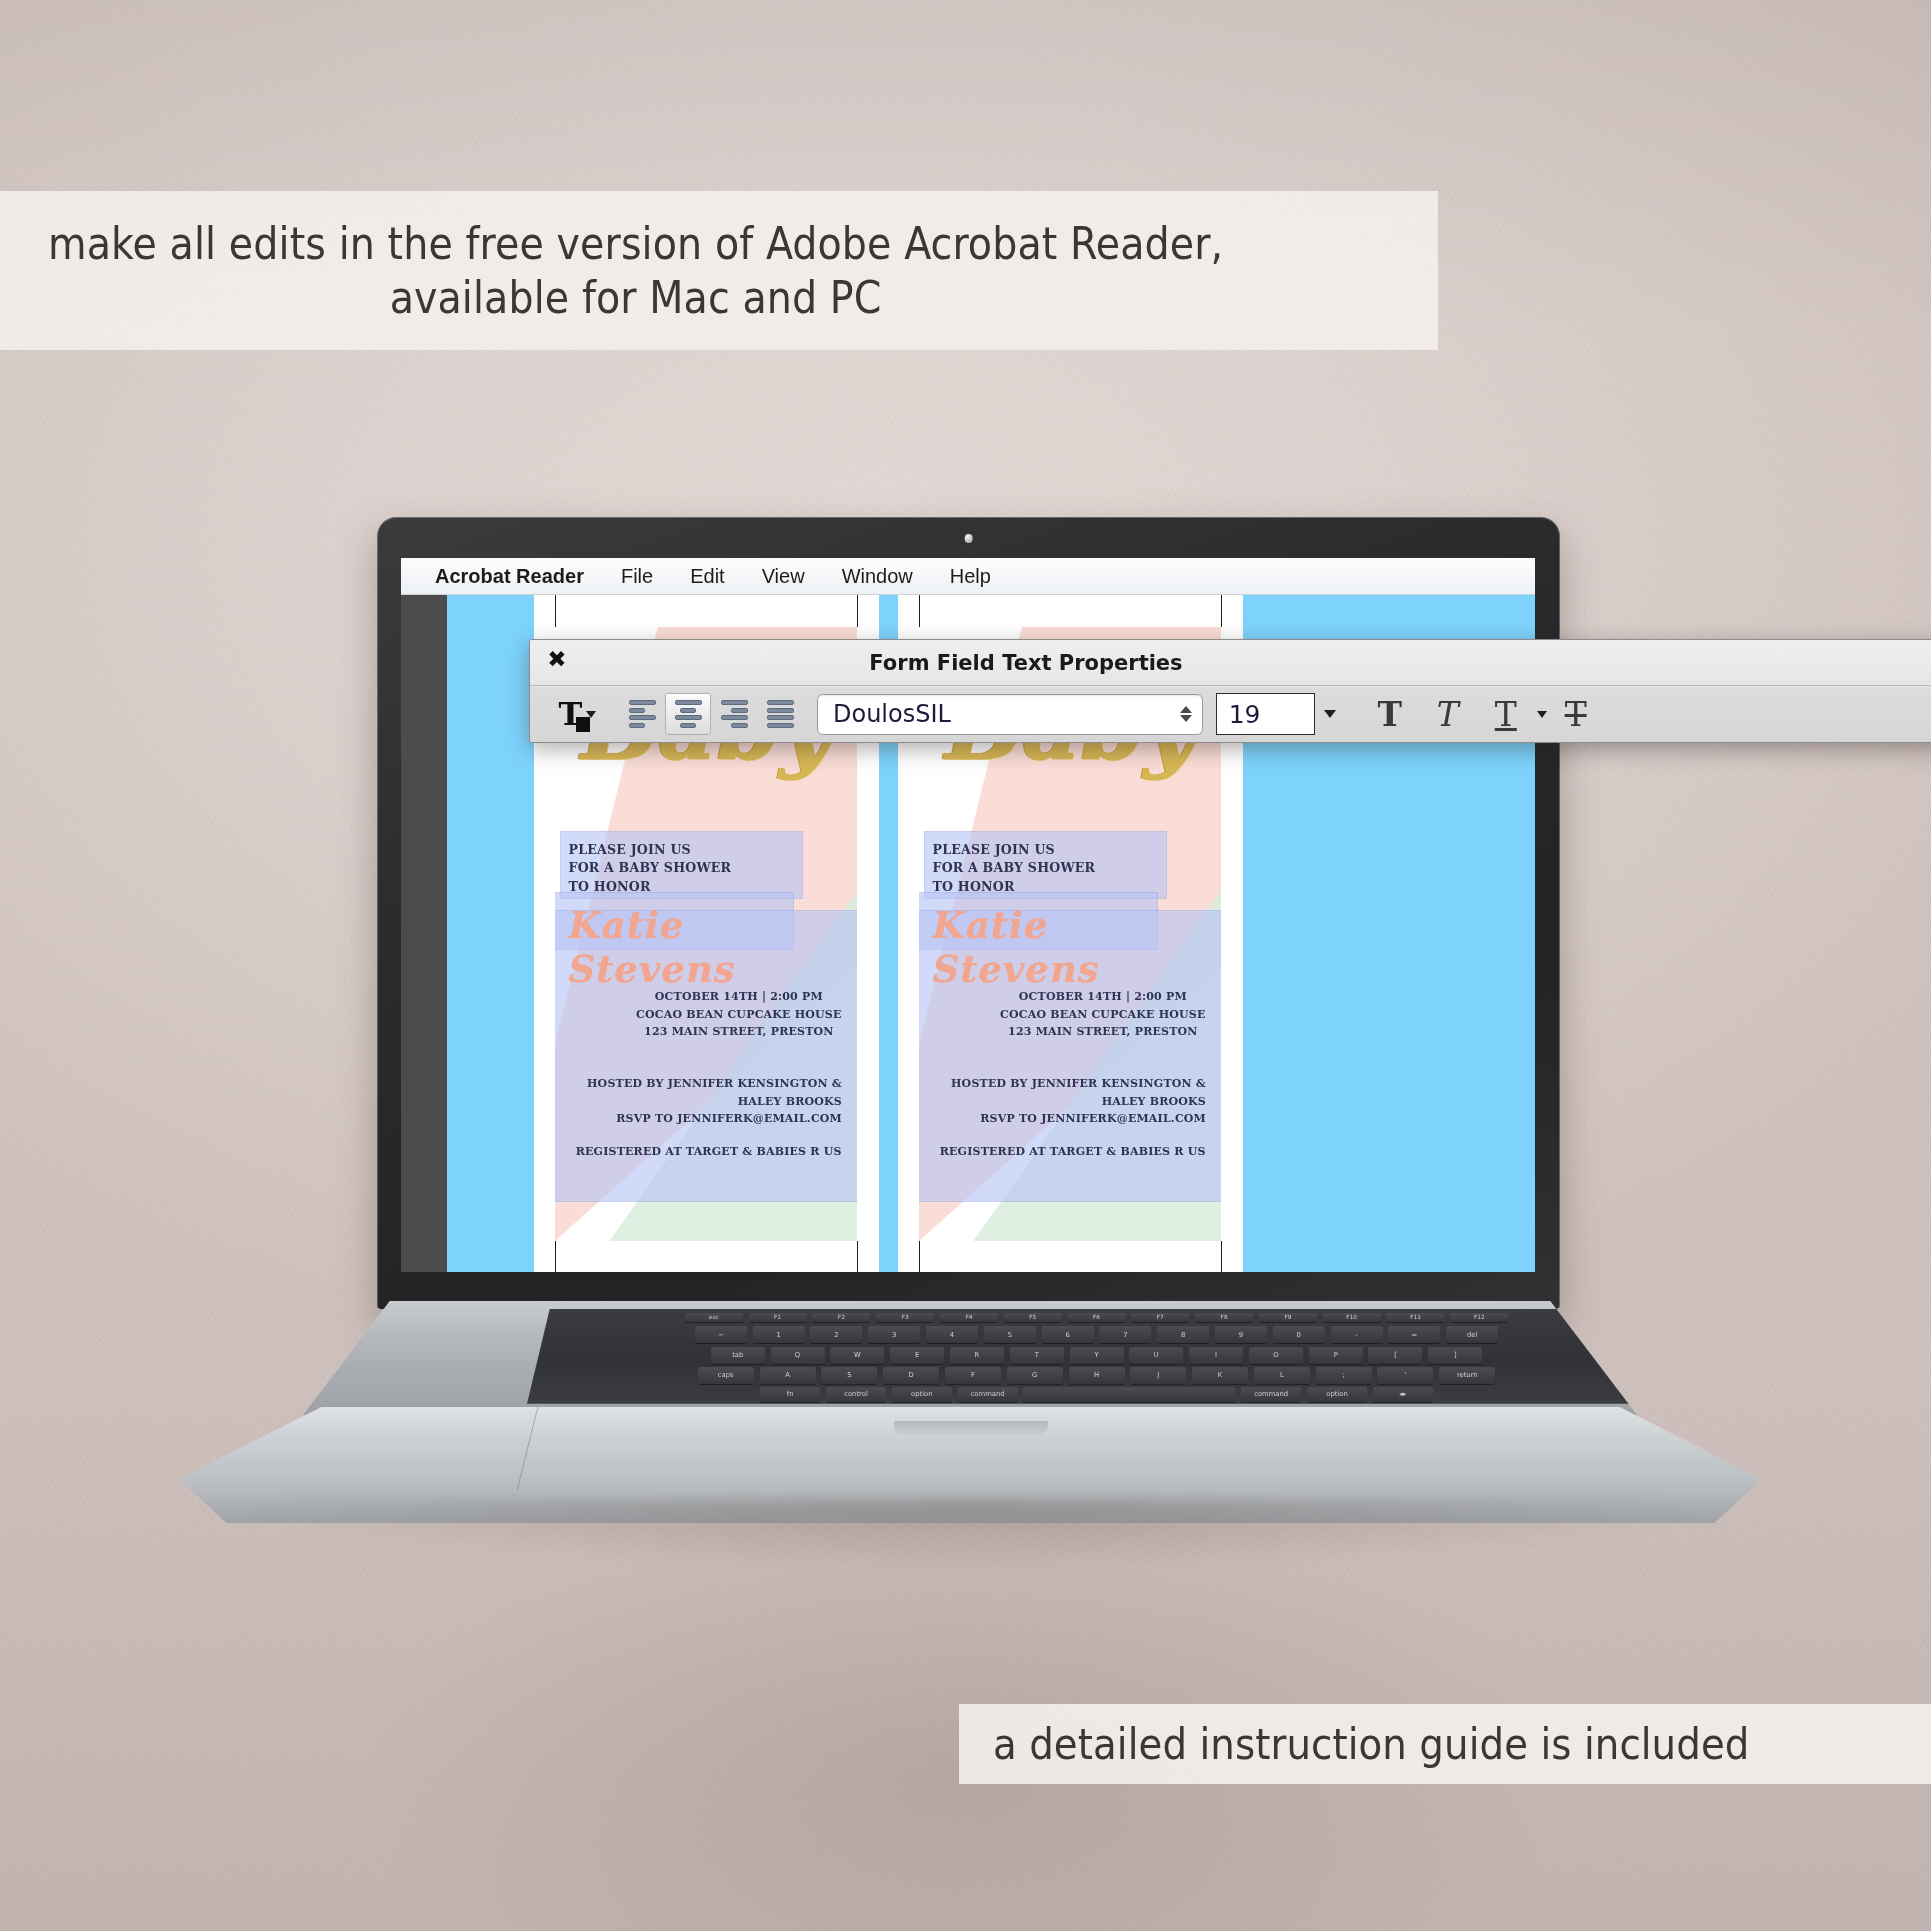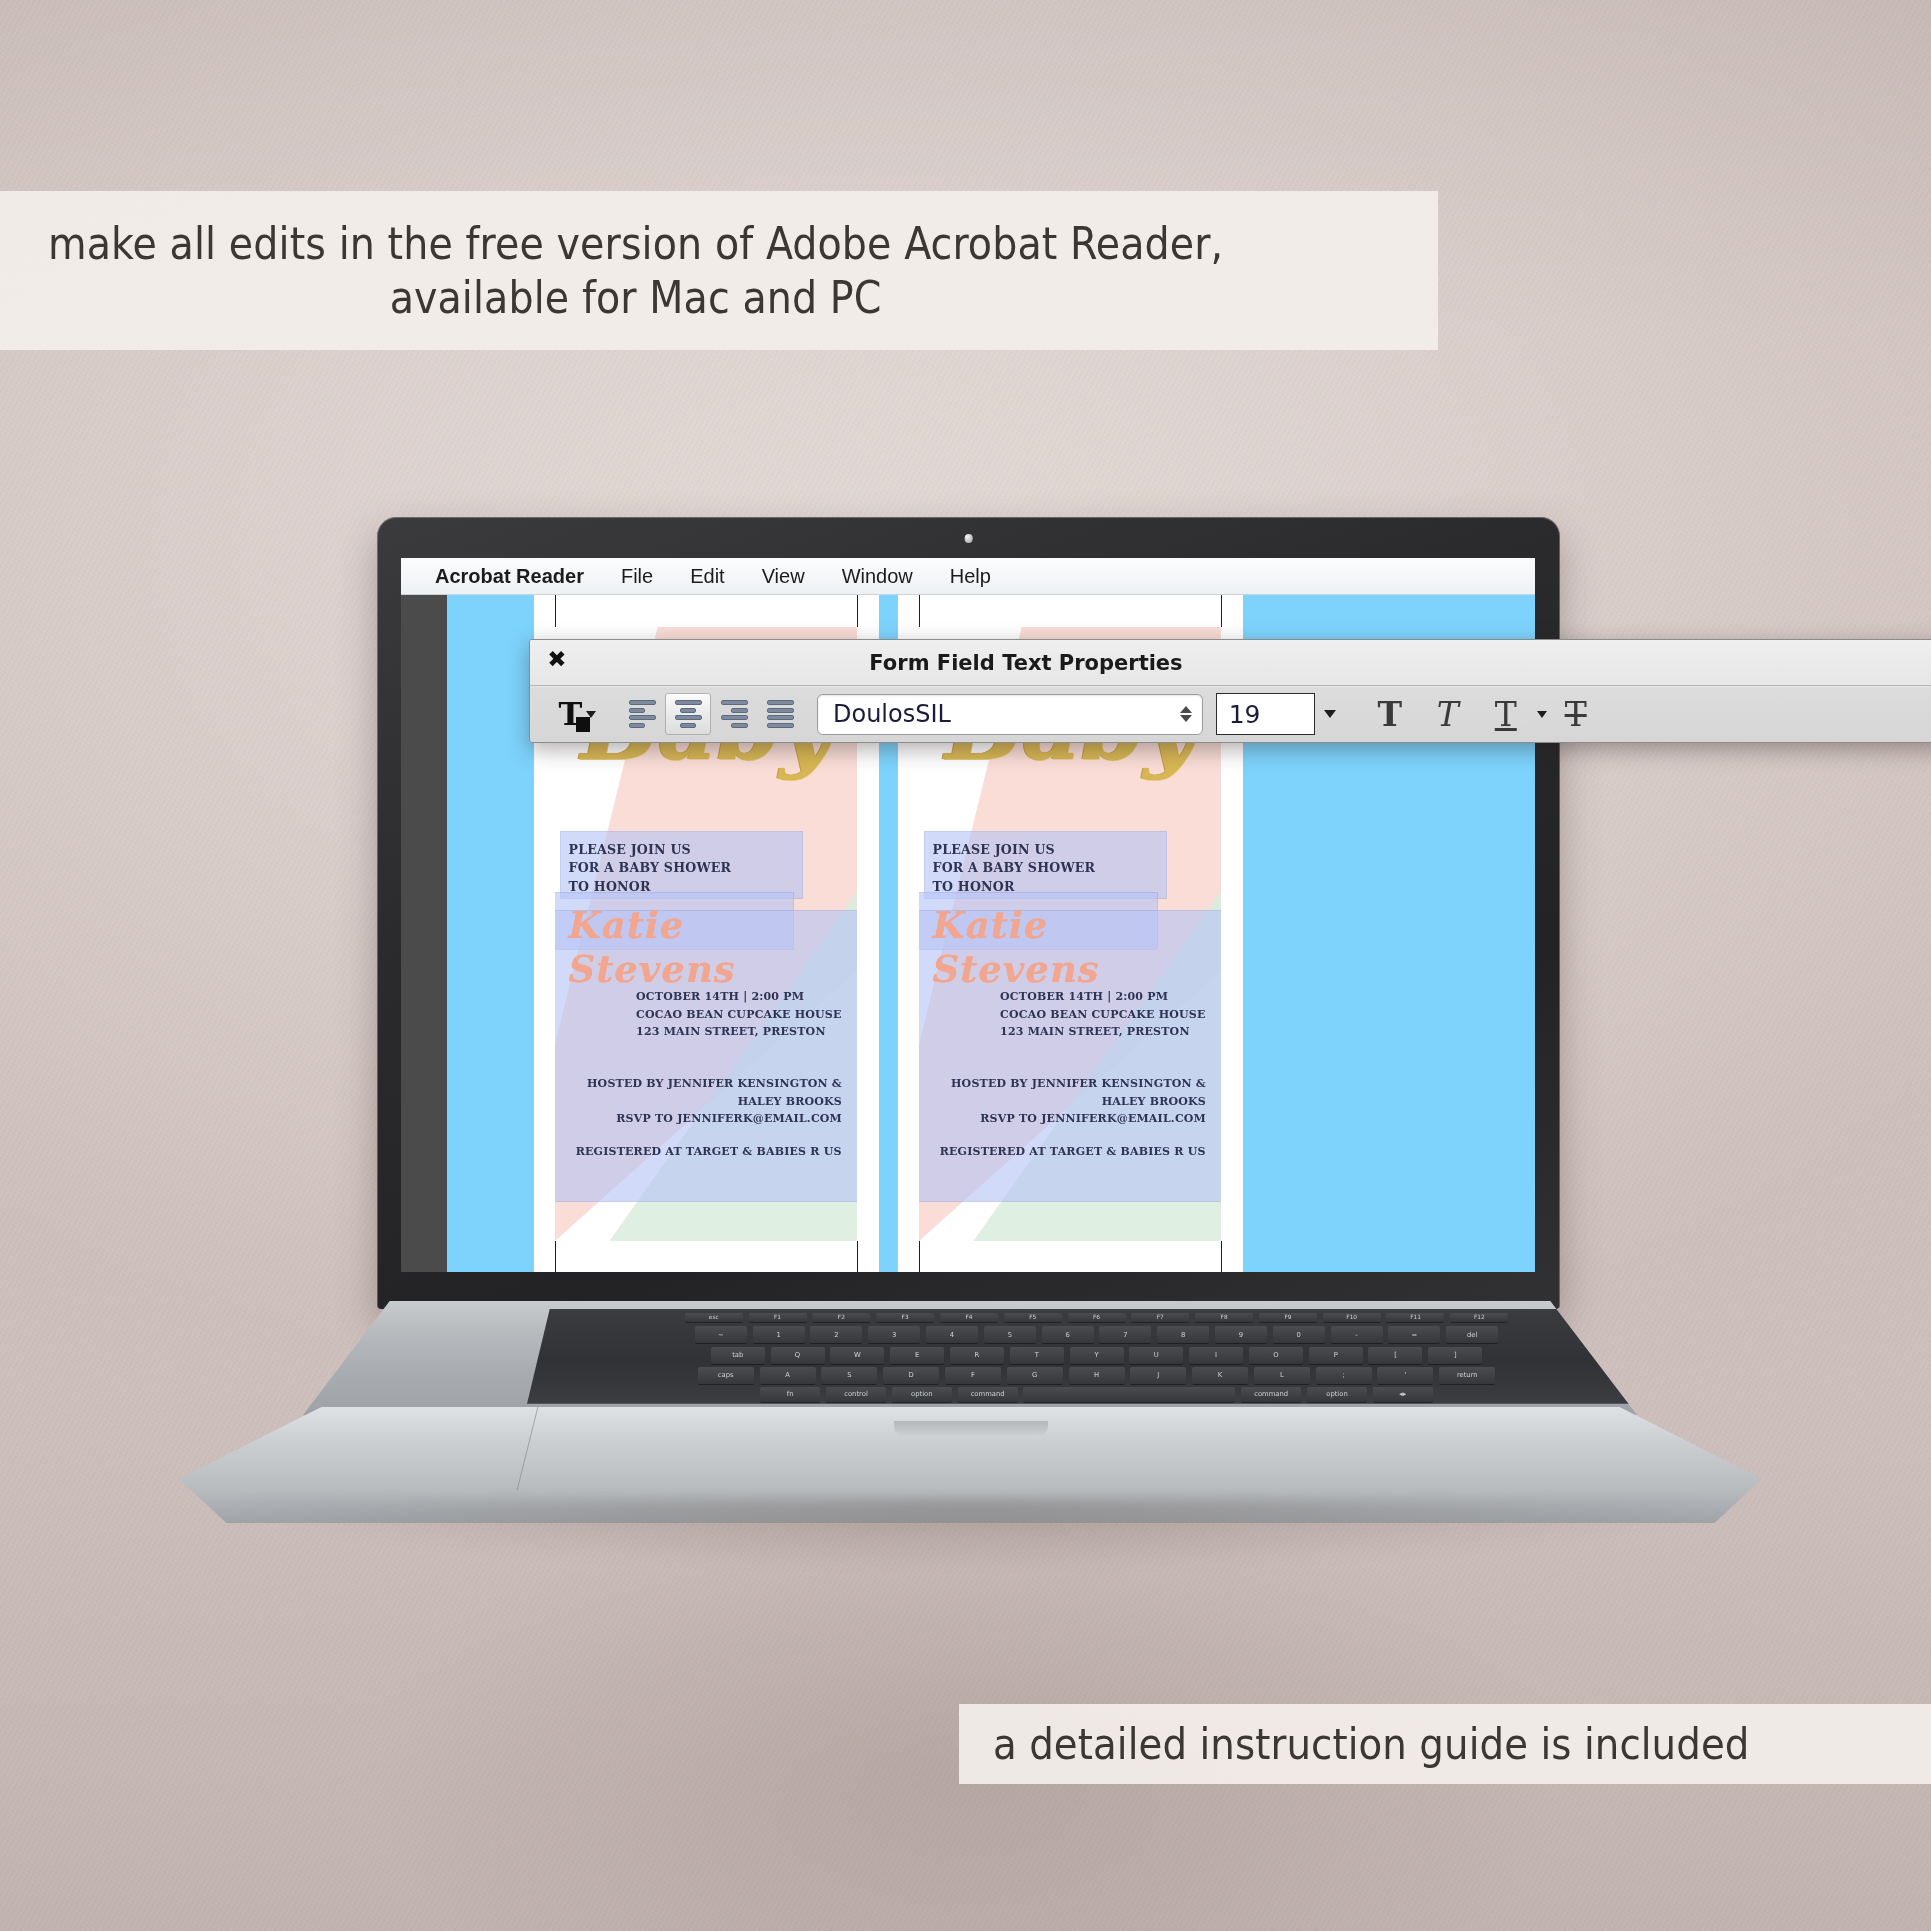--- a/index.html
+++ b/index.html
@@ -171,21 +171,21 @@
     left: 13.5px; top: 214px; font-size: 12.6px; line-height: 1.45; text-align: left;
   }
   .name-script {
     left: 13.5px; top: 276px;
     font-family: "DejaVu Serif", "Liberation Serif", serif;
     font-style: italic; font-weight: bold;
     font-size: 37px; color: #f2a68f; letter-spacing: 1px;
     text-shadow: 0 0 0.5px #f2a68f;
   }
   .details-block {
-    right: 15.4px; top: 361px; font-size: 11px; line-height: 1.6; text-align: left;
+    right: 15.4px; top: 361px; font-size: 11px; line-height: 1.6; text-align: center;
   }
   .hosted-block {
     right: 15px; top: 448px; font-size: 11px; line-height: 1.6; text-align: right;
   }
   .registry-block {
     right: 15.4px; top: 518px; font-size: 11px; text-align: right;
   }
 
   
   #ff-dialog {

